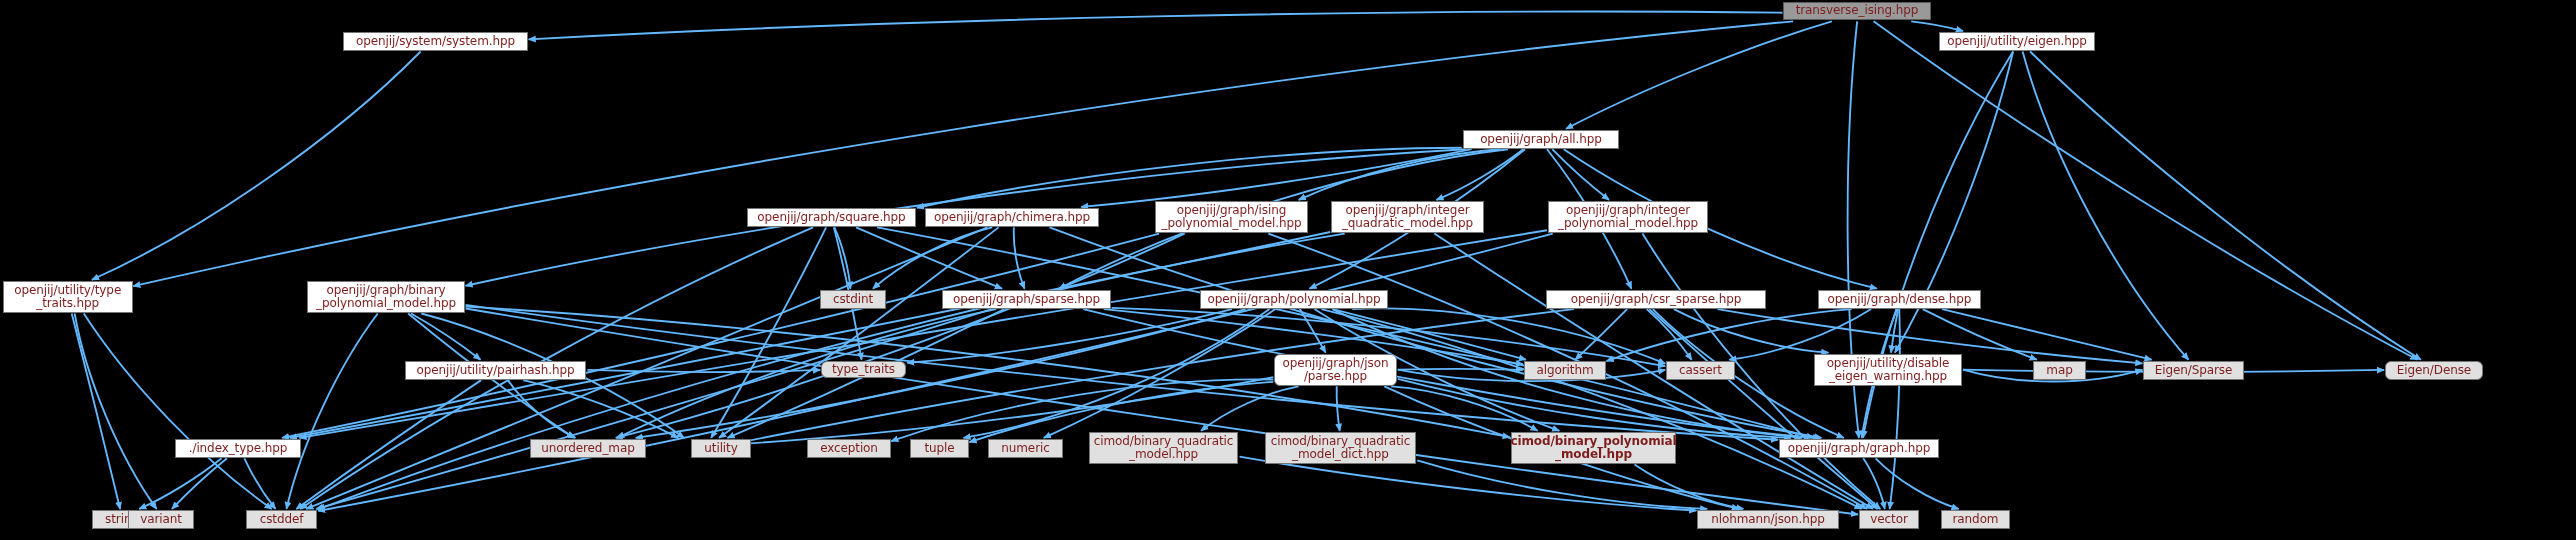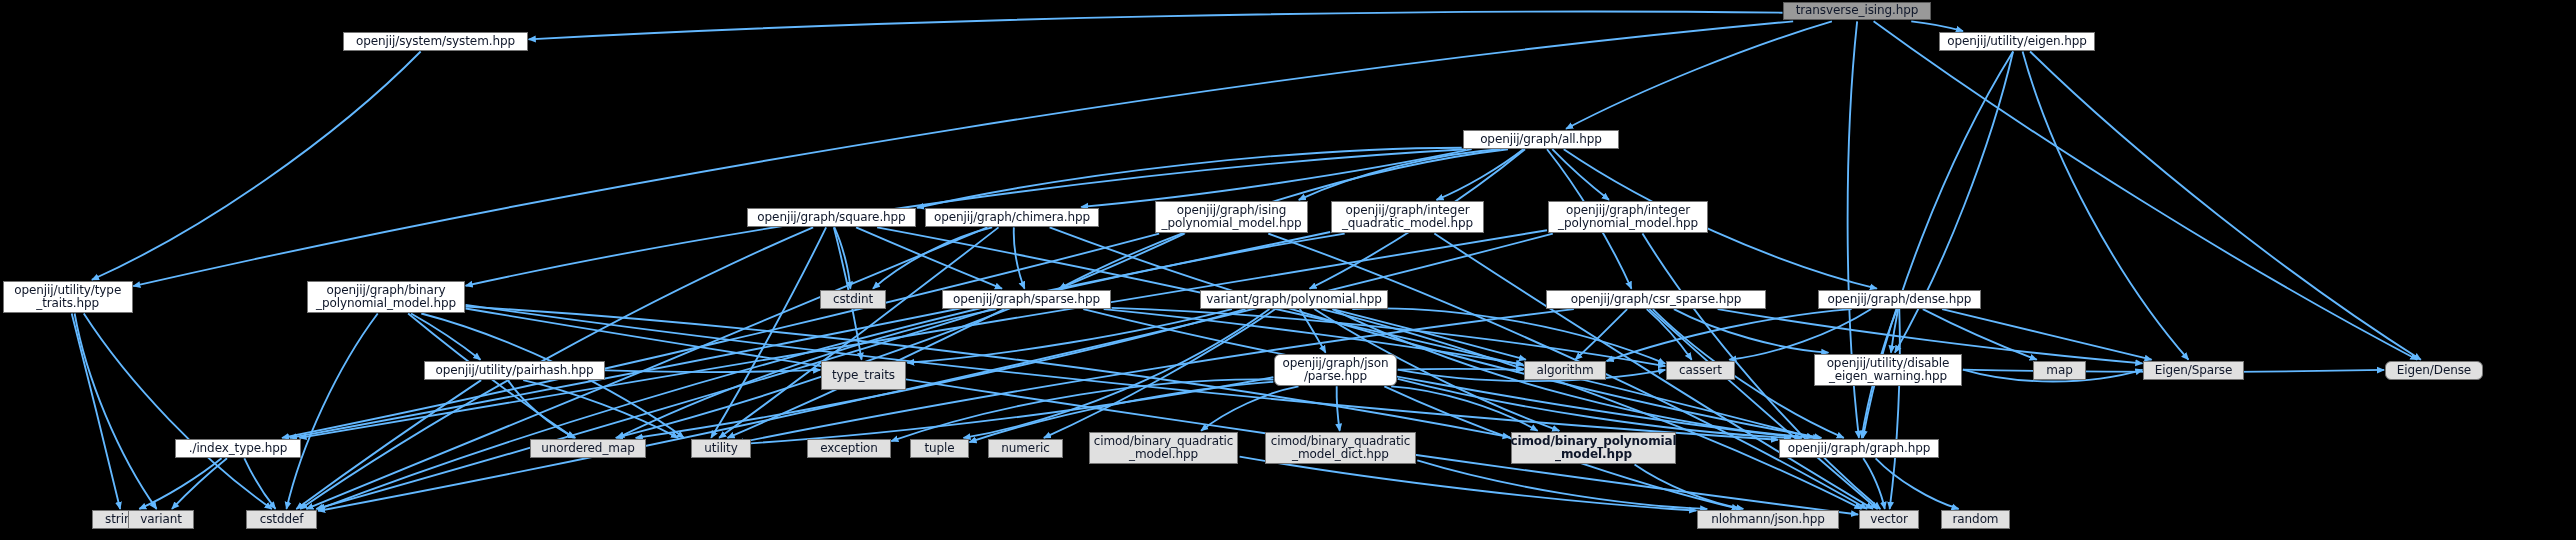--- a/index.html
+++ b/index.html
@@ -1,21 +1,21 @@
 <!DOCTYPE html>
 <html style="font-size:14.2px"><head>
 <meta charset="utf-8">
 <style>
   html,body{margin:0;padding:0;background:#000;}
   #canvas{position:relative;width:2576px;height:540px;background:#000;overflow:hidden;
           font-family:"DejaVu Sans","Liberation Sans",sans-serif;}
   #edges{position:absolute;left:0;top:0;width:2576px;height:540px;}
   .node{position:absolute;box-sizing:border-box;border:0.9px solid #757575;
         display:flex;align-items:center;justify-content:center;text-align:center;
-        color:#0f172a;font-size:12px;line-height:13.3px;letter-spacing:-0.1px;white-space:pre;}
+        color:#7f1d1d;font-size:12px;line-height:13.3px;letter-spacing:-0.1px;white-space:pre;}
   .node.white{background:#ffffff;}
   .node.grey{background:#e0e0e0;}
   .node.root{background:#999999;border:0.9px solid #5a5a5a;}
 </style>
 </head>
 <body>
 
 <div id="canvas">
   <svg id="edges" viewBox="0 0 2899 608" preserveAspectRatio="none" xmlns="http://www.w3.org/2000/svg">
     <defs>
@@ -143,25 +143,25 @@
       <div class="node white" style="left: 1331px; top: 201px; width: 153px; height: 32px;">openjij/graph/integer
 _quadratic_model.hpp</div>
       <div class="node white" style="left: 1548px; top: 201px; width: 160px; height: 32px;">openjij/graph/integer
 _polynomial_model.hpp</div>
       <div class="node white" style="left: 2.7px; top: 281px; width: 130px; height: 32px;">openjij/utility/type
 _traits.hpp</div>
       <div class="node white" style="left: 307px; top: 281px; width: 158px; height: 32px;">openjij/graph/binary
 _polynomial_model.hpp</div>
       <div class="node grey" style="left: 820px; top: 290px; width: 66px; height: 18.7px;">cstdint</div>
       <div class="node white" style="left: 942px; top: 290px; width: 169px; height: 18.7px;">openjij/graph/sparse.hpp</div>
-      <div class="node white" style="left: 1200px; top: 290px; width: 188px; height: 18.7px;">variant/graph/polynomial.hpp</div>
+      <div class="node white" style="left: 1200px; top: 290px; width: 188px; height: 18.7px;">openjij/graph/polynomial.hpp</div>
       <div class="node white" style="left: 1546px; top: 290px; width: 220px; height: 18.7px;">openjij/graph/csr_sparse.hpp</div>
       <div class="node white" style="left: 1818px; top: 290px; width: 163px; height: 18.7px;">openjij/graph/dense.hpp</div>
-      <div class="node white" style="left: 405px; top: 361px; width: 181px; height: 18.7px; margin-left: 19px;">openjij/utility/pairhash.hpp</div>
-      <div class="node grey" style="left: 821px; top: 361px; width: 85px; height: 29px;">type_traits</div>
+      <div class="node white" style="left: 405px; top: 361px; width: 181px; height: 18.7px;">openjij/utility/pairhash.hpp</div>
+      <div class="node grey" style="left: 821px; top: 361px; width: 85px; height: 17px; border-radius: 6px;">type_traits</div>
       <div class="node white" style="left: 1274px; top: 354px; width: 123px; height: 32px; border-radius: 6px;">openjij/graph/json
 /parse.hpp</div>
       <div class="node grey" style="left: 1524px; top: 361px; width: 82px; height: 18.7px;">algorithm</div>
       <div class="node grey" style="left: 1666px; top: 361px; width: 69px; height: 18.7px;">cassert</div>
       <div class="node white" style="left: 1814px; top: 354px; width: 148px; height: 32px;">openjij/utility/disable
 _eigen_warning.hpp</div>
       <div class="node grey" style="left: 2033px; top: 361px; width: 53px; height: 18.7px;">map</div>
       <div class="node grey" style="left: 2143px; top: 361px; width: 101px; height: 18.7px;">Eigen/Sparse</div>
       <div class="node grey" style="left: 2385px; top: 361px; width: 98px; height: 18.7px; border-radius: 6px;">Eigen/Dense</div>
       <div class="node white" style="left: 175px; top: 439px; width: 126px; height: 18.7px;">./index_type.hpp</div>

